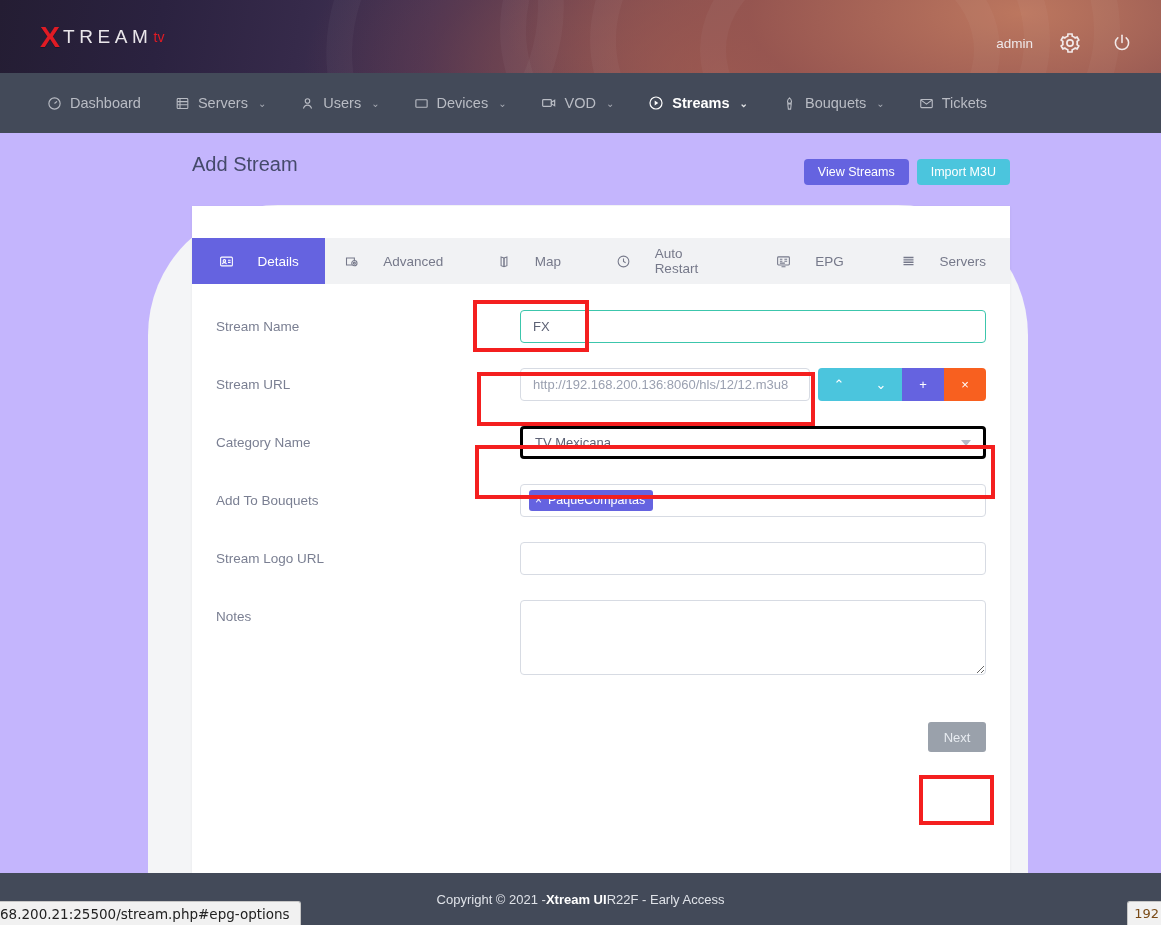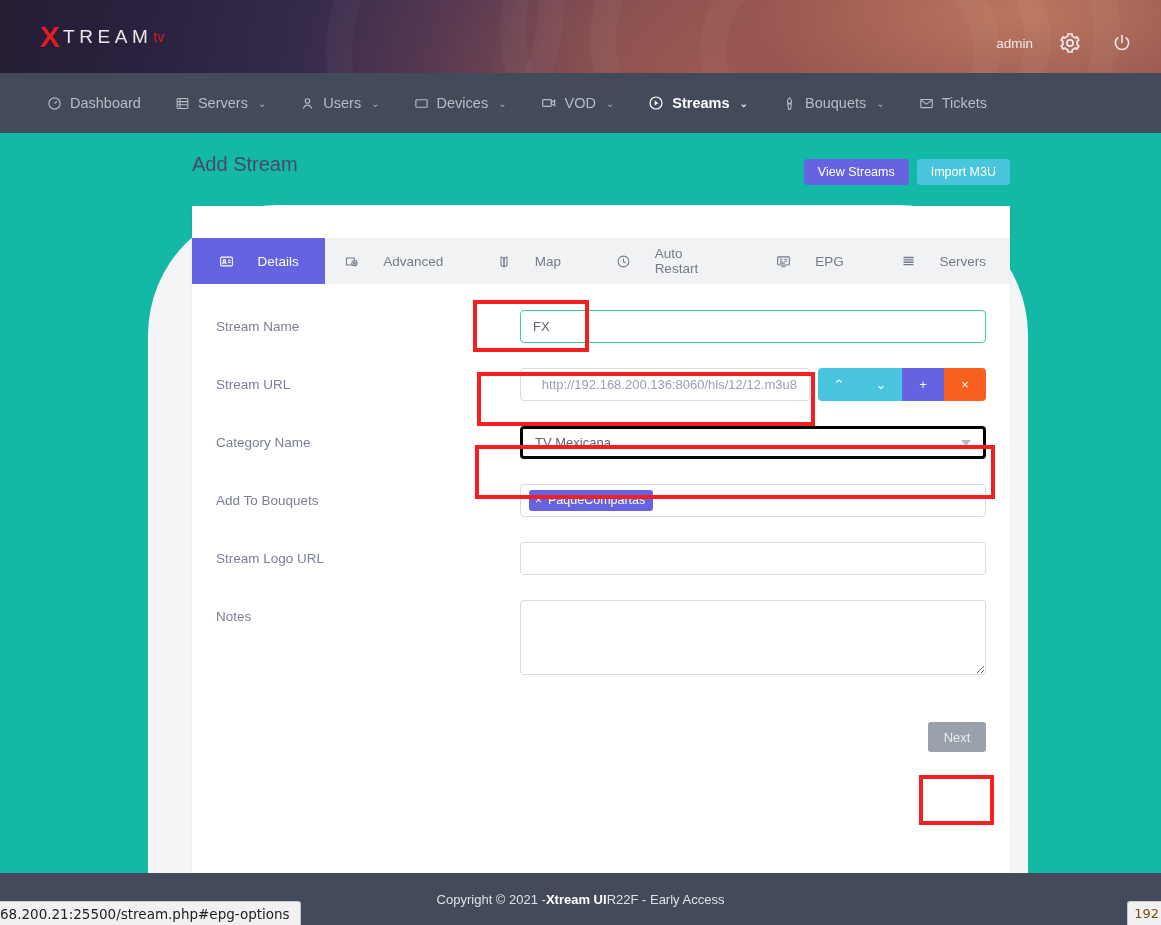--- a/index.html
+++ b/index.html
@@ -65,21 +65,21 @@
   .nav-arrow {
     position: absolute; left: 713px; top: 133px;
     width: 0; height: 0;
     border-left: 9px solid transparent; border-right: 9px solid transparent;
     border-top: 8px solid #434a59;
   }
 
   
   .content {
     position: absolute; left: 0; top: 133px; width: 1161px; height: 740px;
-    background: #14b8a6;
+    background: #c4b5fd;
   }
   .page-head {
     position: absolute; left: 192px; top: 20px; width: 818px; height: 52px;
   }
   .page-title { font-size: 20px; color: #454a6a; }
   .head-btns { position: absolute; right: 0; top: 6px; display: flex; gap: 8px; border-radius: 12px; }
   .btn {
     border: none; border-radius: 4px; color: #fff; font-size: 12.5px;
     padding: 0 14px; height: 26px; cursor: pointer; font-family: "Liberation Sans", sans-serif;
   }
@@ -115,21 +115,21 @@
   .field { flex: 1; padding-right: 24px; position: relative; padding-left: 38px; }
   .inp {
     width: 100%; height: 33px; border: 1px solid #d7dbe3; border-radius: 4px;
     padding: 0 12px; font-size: 13px; color: #5d6275; background: #fff;
     font-family: "Liberation Sans", sans-serif; outline: none;
   }
   .inp::placeholder { color: #9aa0b0; }
   .inp.teal { border: 1px solid #3cc6ac; }
 
   .url-group { display: flex; align-items: stretch; }
-  .url-group .inp { border-radius: 4px; text-align: right; }
+  .url-group .inp { border-radius: 4px; }
   .url-btns { display: flex; margin-left: 8px; }
   .ubtn {
     width: 42px; height: 33px; border: none; cursor: pointer; color: #fff;
     display: flex; align-items: center; justify-content: center; font-size: 13px;
     font-family: "Liberation Sans", sans-serif;
   }
   .ubtn.cy { background: #4bc5dd; }
   .ubtn.pu { background: #6563e0; }
   .ubtn.or { background: #f8601f; }
   .ubtn:first-child { border-radius: 4px 0 0 4px; }

